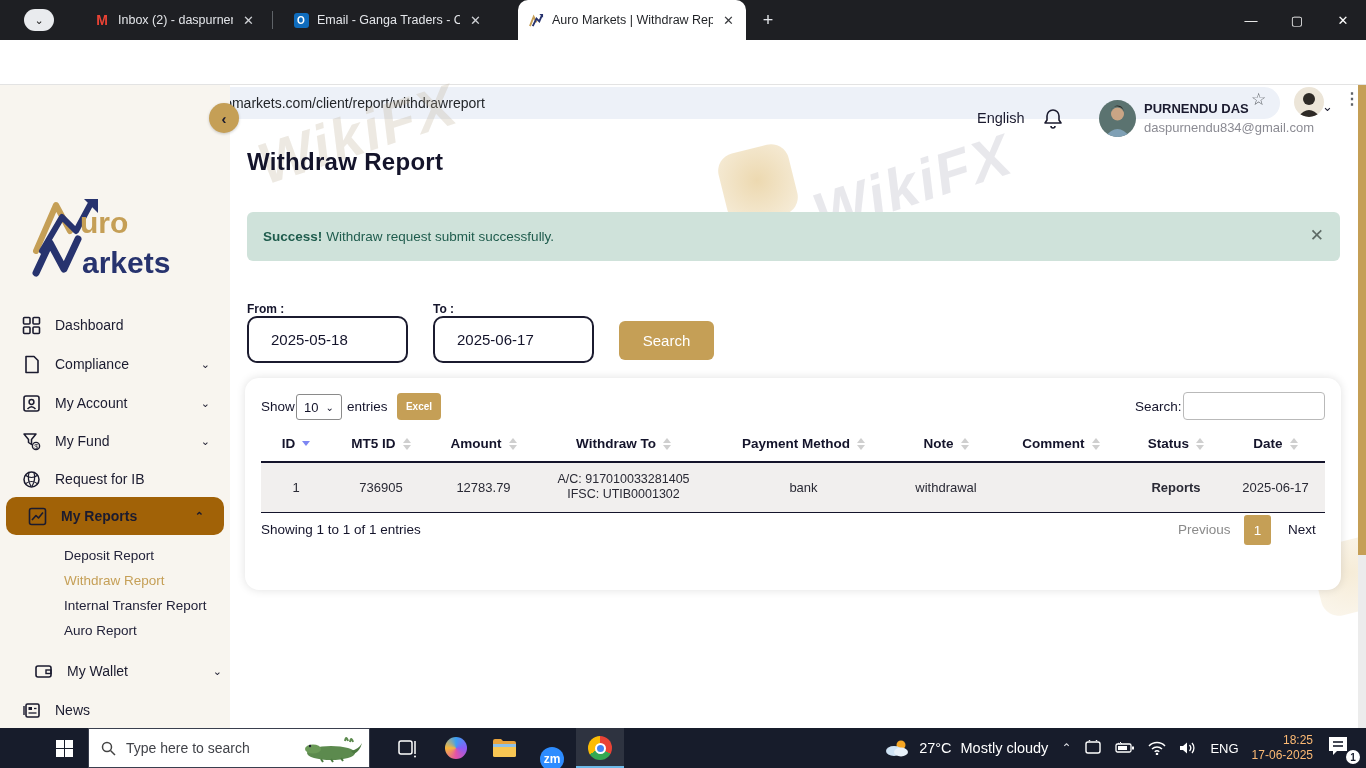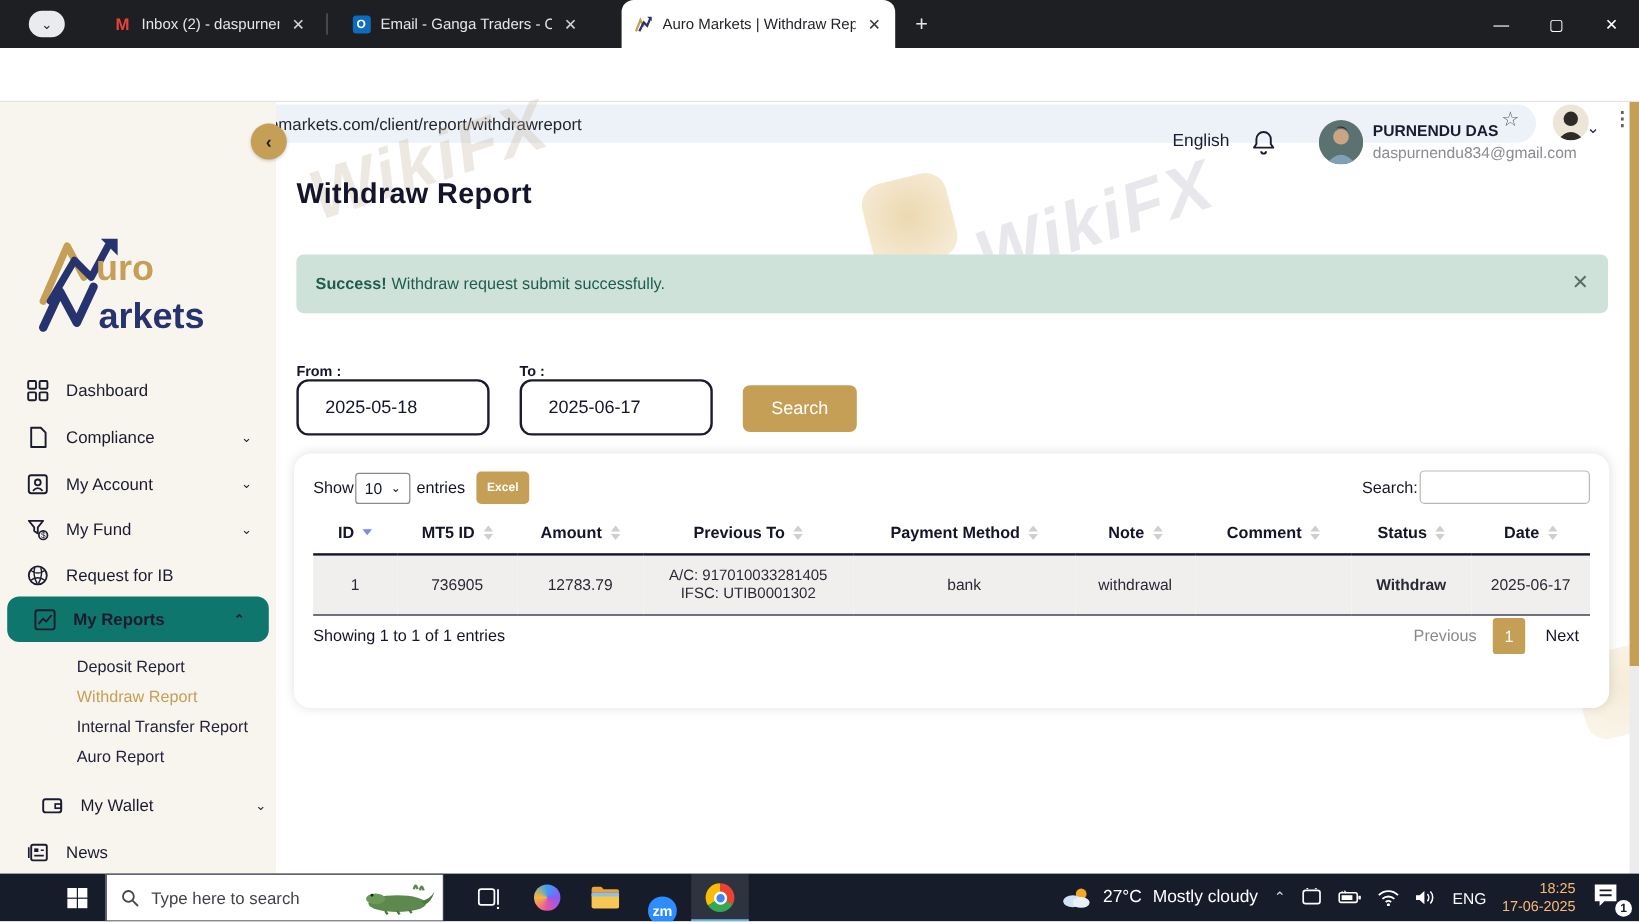--- a/index.html
+++ b/index.html
@@ -28,21 +28,21 @@
   .urlbox { position:absolute; left:120px; top:47px; width:1160px; height:32px; background:#edf1f8; border-radius:16px; display:flex; align-items:center; padding:0 14px; gap:10px; }
   .url-text { font-size:14px; color:#23262a; }
   .site-ic { color:#5f6368; font-size:13px; }
   .tb-right { position:absolute; top:49px; color:#5f6368; }
 
   
   .sidebar { position:absolute; left:0; top:85px; width:230px; height:643px; background:#f8f5ef; }
   .collapse-btn { position:absolute; left:209px; top:103px; width:30px; height:30px; border-radius:50%; background:#C59F56; color:#1b1b2f; display:flex; align-items:center; justify-content:center; font-size:15px; font-weight:bold; z-index:5; box-shadow:0 1px 3px rgba(0,0,0,.2); }
   .logo-wrap { position:absolute; left:28px; top:108px; width:185px; height:85px; }
   .menu-item { position:absolute; left:0; width:230px; height:30px; display:flex; align-items:center; gap:14px; padding:0 22px; font-size:14px; color:#1b1b2f; }
-  .menu-item.active { background:#0f766e; height:38px; width:218px; left:6px; border-radius:10px; font-weight:bold; }
+  .menu-item.active { background:#a16207; height:38px; width:218px; left:6px; border-radius:10px; font-weight:bold; }
   .menu-item .chev { position:absolute; right:20px; font-size:11px; }
   .submenu-item { position:absolute; left:64px; font-size:13.5px; color:#23233a; }
   .submenu-item.current { color:#C59F56; }
   .micon { width:19px; height:19px; flex:0 0 19px; }
 
   
   .lang { position:absolute; left:977px; top:110px; font-size:14.5px; color:#1b1b2f; }
   .bell { position:absolute; left:1043px; top:108px; width:20px; height:22px; }
   .avatar { position:absolute; left:1099px; top:100px; width:37px; height:37px; border-radius:50%; overflow:hidden; }
   .u-name { position:absolute; left:1144px; top:101px; font-size:13px; font-weight:bold; color:#1b1b2f; }
@@ -376,21 +376,21 @@
                 </span>
               </span></th>
           <th><span class="th-in">
                 <span>Amount</span>
                 <span class="sorts">
                   <span class="tri-up"></span>
                   <span class="tri-dn"></span>
                 </span>
               </span></th>
           <th><span class="th-in">
-                <span>Previous To</span>
+                <span>Withdraw To</span>
                 <span class="sorts">
                   <span class="tri-up"></span>
                   <span class="tri-dn"></span>
                 </span>
               </span></th>
           <th><span class="th-in">
                 <span>Payment Method</span>
                 <span class="sorts">
                   <span class="tri-up"></span>
                   <span class="tri-dn"></span>
@@ -431,21 +431,21 @@
           <td>1</td>
           <td>736905</td>
           <td>12783.79</td>
           <td>
               <div class="wd2">A/C: 917010033281405</div>
               <div class="wd2">IFSC: UTIB0001302</div>
             </td>
           <td>bank</td>
           <td>withdrawal</td>
           <td></td>
-          <td class="status-pending">Withdraw</td>
+          <td class="status-pending">Reports</td>
           <td>2025-06-17</td>
         </tr>
       </tbody>
     </table>
 
     <div class="showing">Showing 1 to 1 of 1 entries</div>
     <div class="pg-prev">Previous</div>
     <div class="pg-num">1</div>
     <div class="pg-next">Next</div>
   </div>

